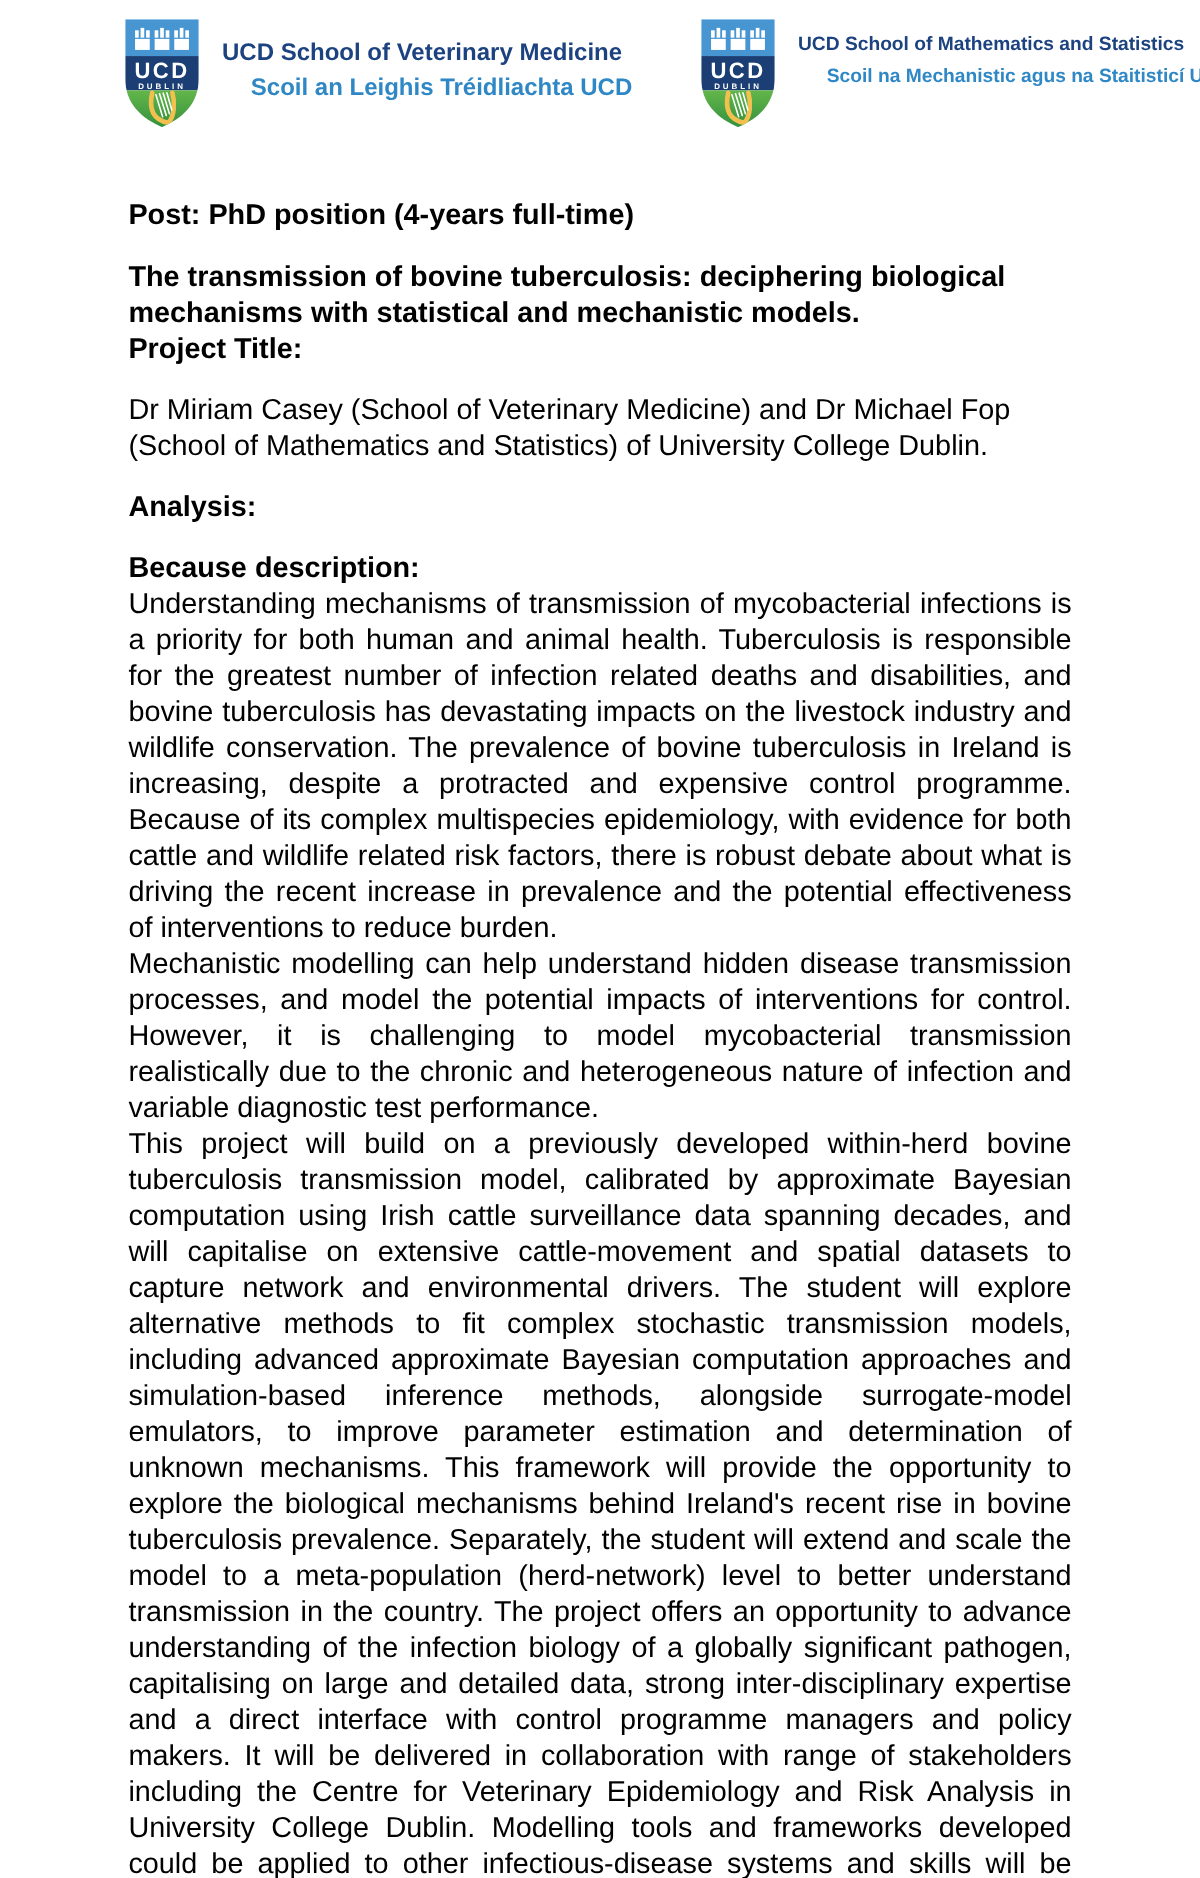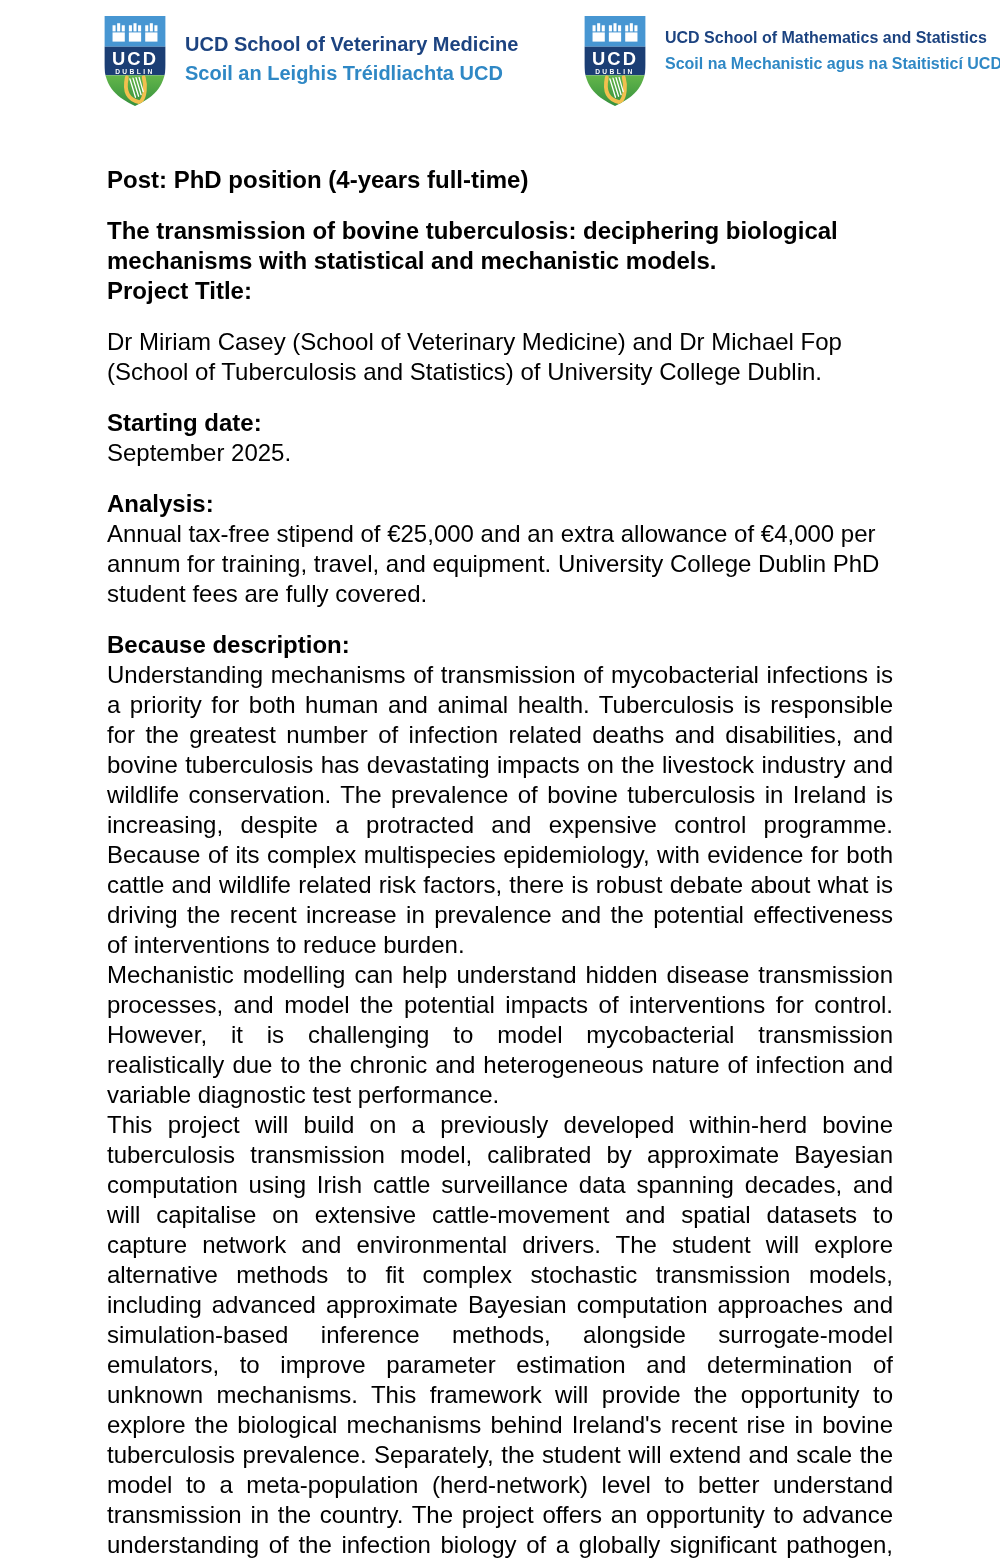--- a/index.html
+++ b/index.html
@@ -14,21 +14,21 @@
   
   .header{display:flex; padding:12px 27px 0 28px; align-items:flex-start;}
   .lockup{display:flex; align-items:flex-start;}
   .lockup-left{flex:0 0 480px;}
   .lockup-right{flex:1;}
   .crest-svg{width:74px; height:98px; flex:0 0 auto; display:block;}
   .lockup-text{margin-left:13px; font-weight:bold;}
   .lockup-left .lockup-text{padding-top:18px; font-size:20px; line-height:29px; width:372px;}
   .lockup-right .lockup-text{padding-top:13px; font-size:16px; line-height:26px; width:400px;}
   .title-en{color:var(--navy);}
-  .title-ga{color:var(--irish_blue);}
+  .title-ga{color:var(--irish_blue);margin-left:24px;}
 
   
   .doc{padding:0 37px; margin-top:55px; font-size:24px; line-height:30px;}
   .doc p{margin:0;}
   .section{margin-top:21px;}
   .bold{font-weight:bold;}
   .para{margin-top:21px; text-align:justify;}
 
   
   .band-top{fill:var(--crest_blue);}
@@ -122,31 +122,26 @@
   <main class="doc">
 
     <p class="bold">Post: PhD position (4-years full-time)</p>
 
     <div class="section">
       <p class="bold">The transmission of bovine tuberculosis: deciphering biological mechanisms with statistical and mechanistic models.</p>
       <p class="bold">Project Title:</p>
     </div>
 
     <div class="section">
-      <p>Dr Miriam Casey (School of Veterinary Medicine) and Dr Michael Fop (School of Tuberculosis and Statistics) of University College Dublin.</p>
+      <p>Dr Miriam Casey (School of Veterinary Medicine) and Dr Michael Fop (School of Mathematics and Statistics) of University College Dublin.</p>
     </div>
 
-    <div class="section">
-      <p class="bold">Starting date:</p>
-      <p>September 2025.</p>
-    </div>
 
     <div class="section">
       <p class="bold">Analysis:</p>
-      <p>Annual tax-free stipend of €25,000 and an extra allowance of €4,000 per annum for training, travel, and equipment. University College Dublin PhD student fees are fully covered.</p>
     </div>
 
     <div class="section">
       <p class="bold">Because description:</p>
     </div>
 
     <p class="para">Understanding mechanisms of transmission of mycobacterial infections is a priority for both human and animal health. Tuberculosis is responsible for the greatest number of infection related deaths and disabilities, and bovine tuberculosis has devastating impacts on the livestock industry and wildlife conservation. The prevalence of bovine tuberculosis in Ireland is increasing, despite a protracted and expensive control programme. Because of its complex multispecies epidemiology, with evidence for both cattle and wildlife related risk factors, there is robust debate about what is driving the recent increase in prevalence and the potential effectiveness of interventions to reduce burden.</p>
     <p class="para">Mechanistic modelling can help understand hidden disease transmission processes, and model the potential impacts of interventions for control. However, it is challenging to model mycobacterial transmission realistically due to the chronic and heterogeneous nature of infection and variable diagnostic test performance.</p>
     <p class="para">This project will build on a previously developed within-herd bovine tuberculosis transmission model, calibrated by approximate Bayesian computation using Irish cattle surveillance data spanning decades, and will capitalise on extensive cattle-movement and spatial datasets to capture network and environmental drivers. The student will explore alternative methods to fit complex stochastic transmission models, including advanced approximate Bayesian computation approaches and simulation-based inference methods, alongside surrogate-model emulators, to improve parameter estimation and determination of unknown mechanisms. This framework will provide the opportunity to explore the biological mechanisms behind Ireland's recent rise in bovine tuberculosis prevalence. Separately, the student will extend and scale the model to a meta-population (herd-network) level to better understand transmission in the country. The project offers an opportunity to advance understanding of the infection biology of a globally significant pathogen, capitalising on large and detailed data, strong inter-disciplinary expertise and a direct interface with control programme managers and policy makers. It will be delivered in collaboration with range of stakeholders including the Centre for Veterinary Epidemiology and Risk Analysis in University College Dublin. Modelling tools and frameworks developed could be applied to other infectious-disease systems and skills will be developed to maximise the impact of quantitative expertise in infectious disease control.</p>
 

